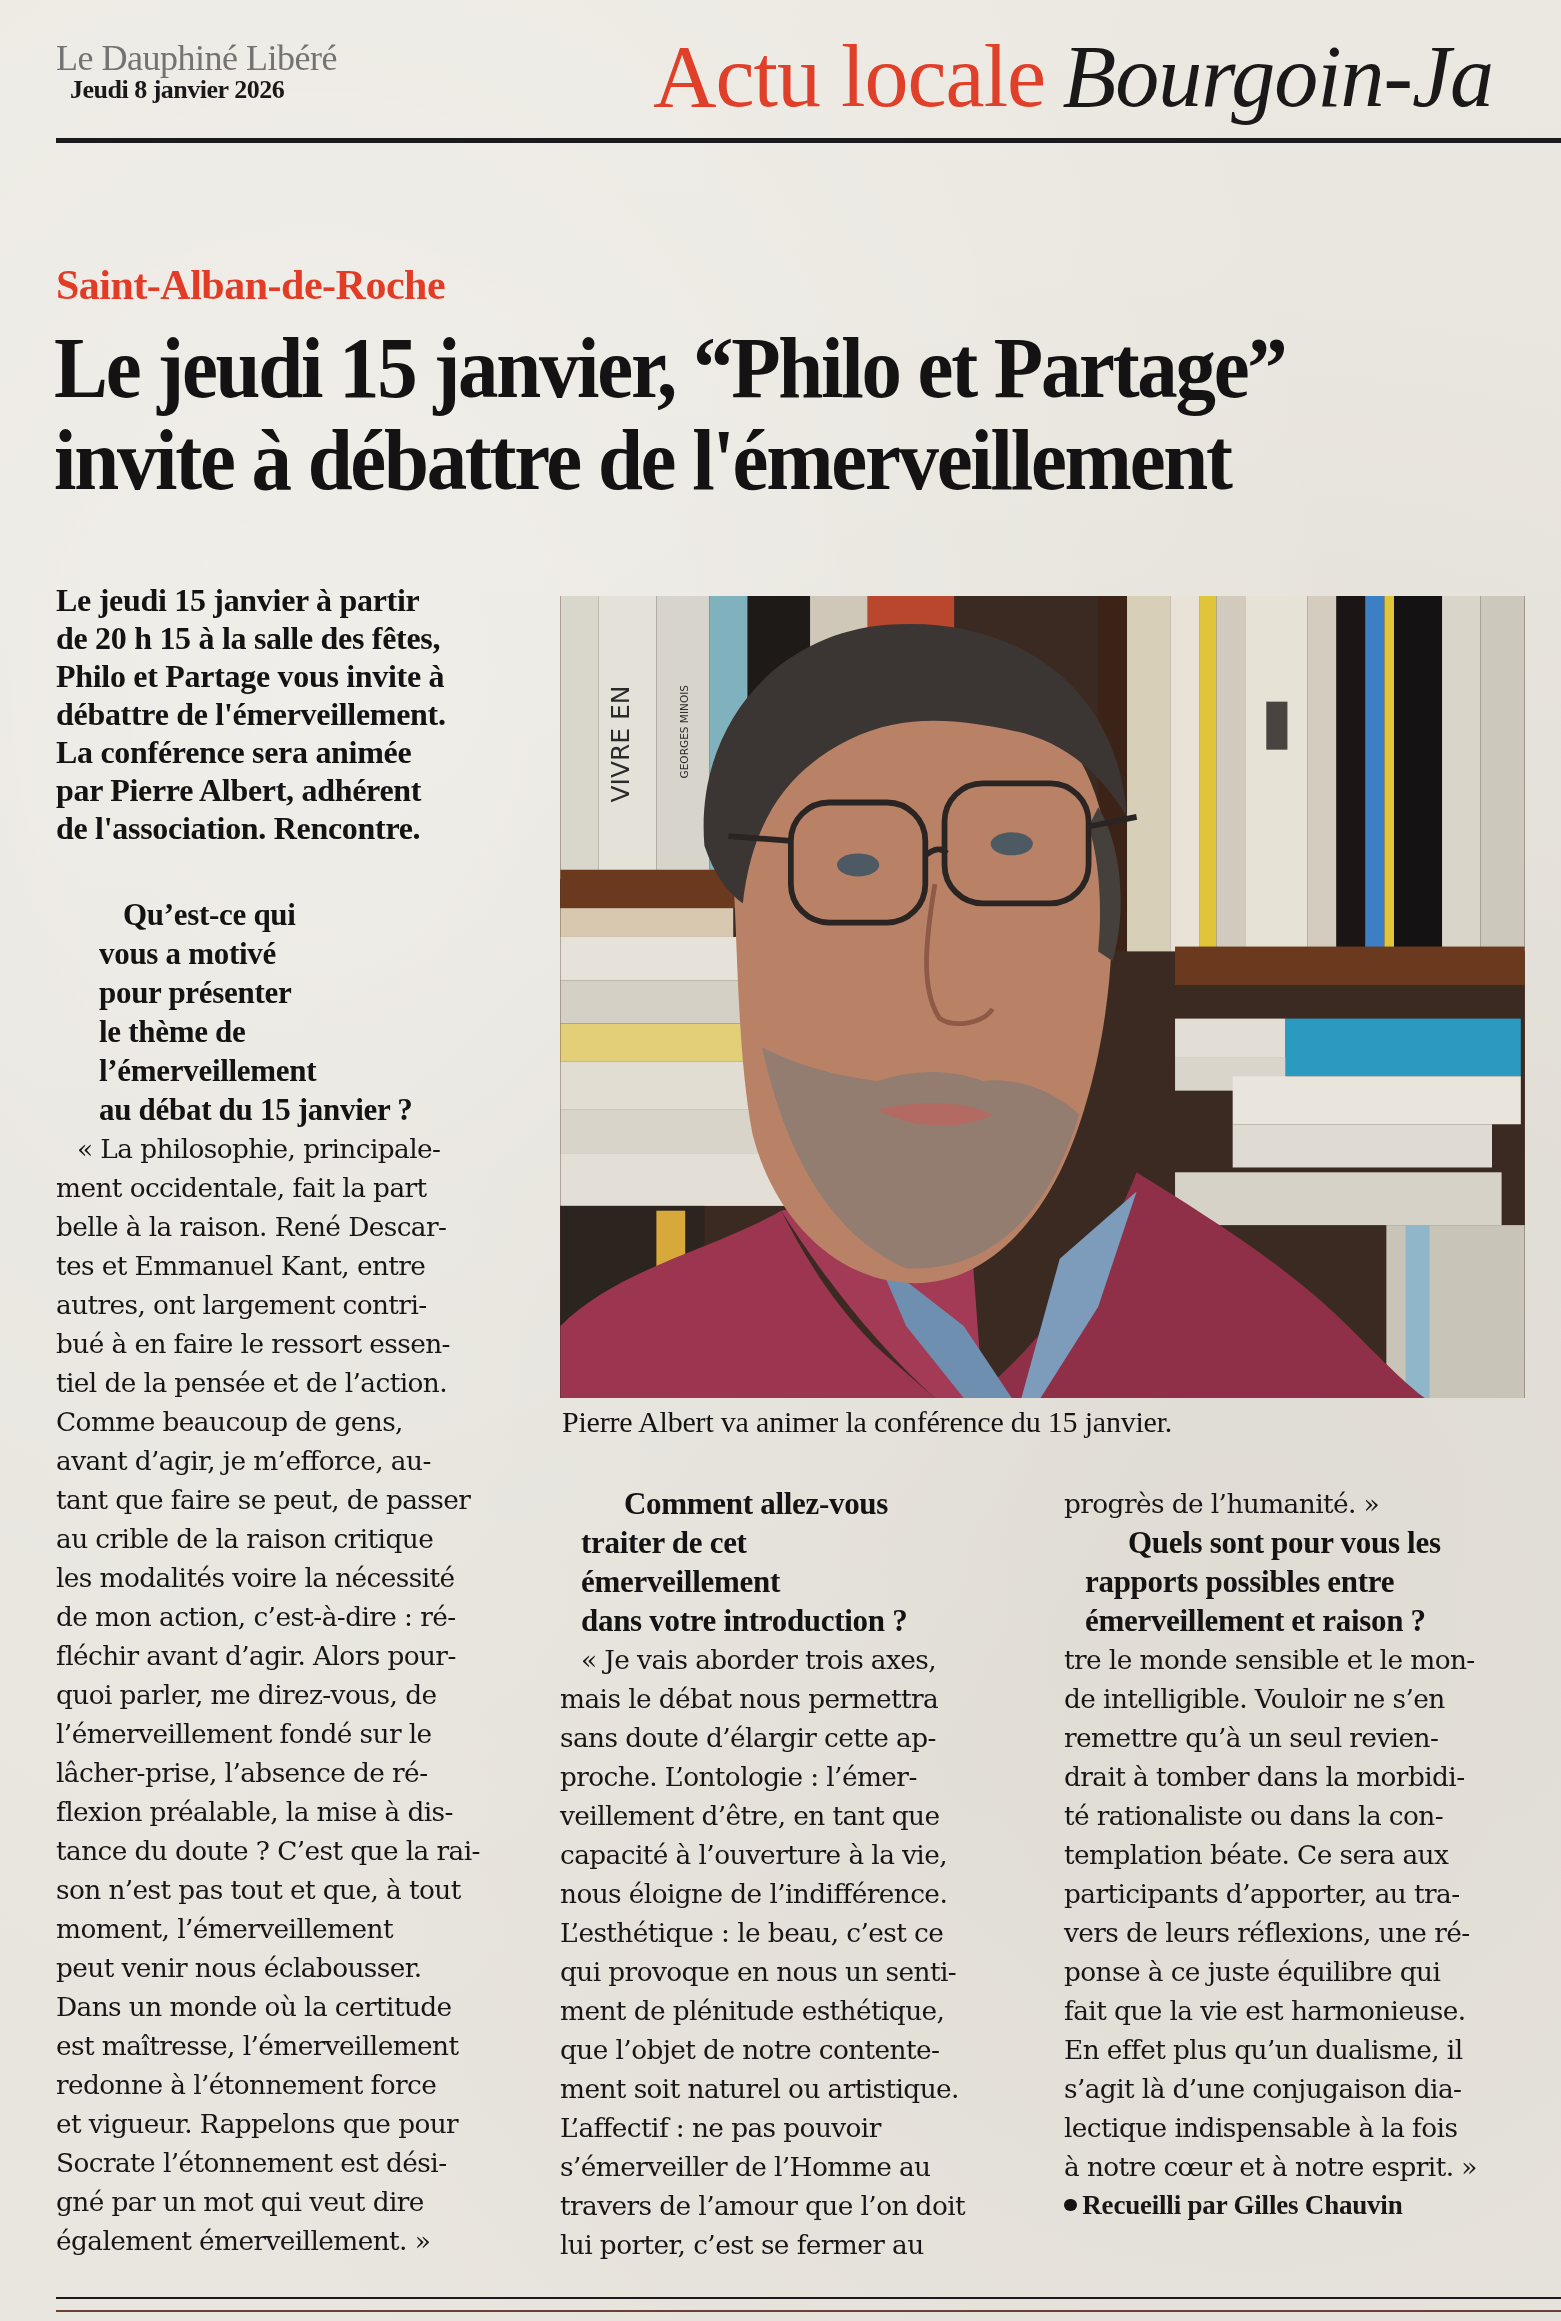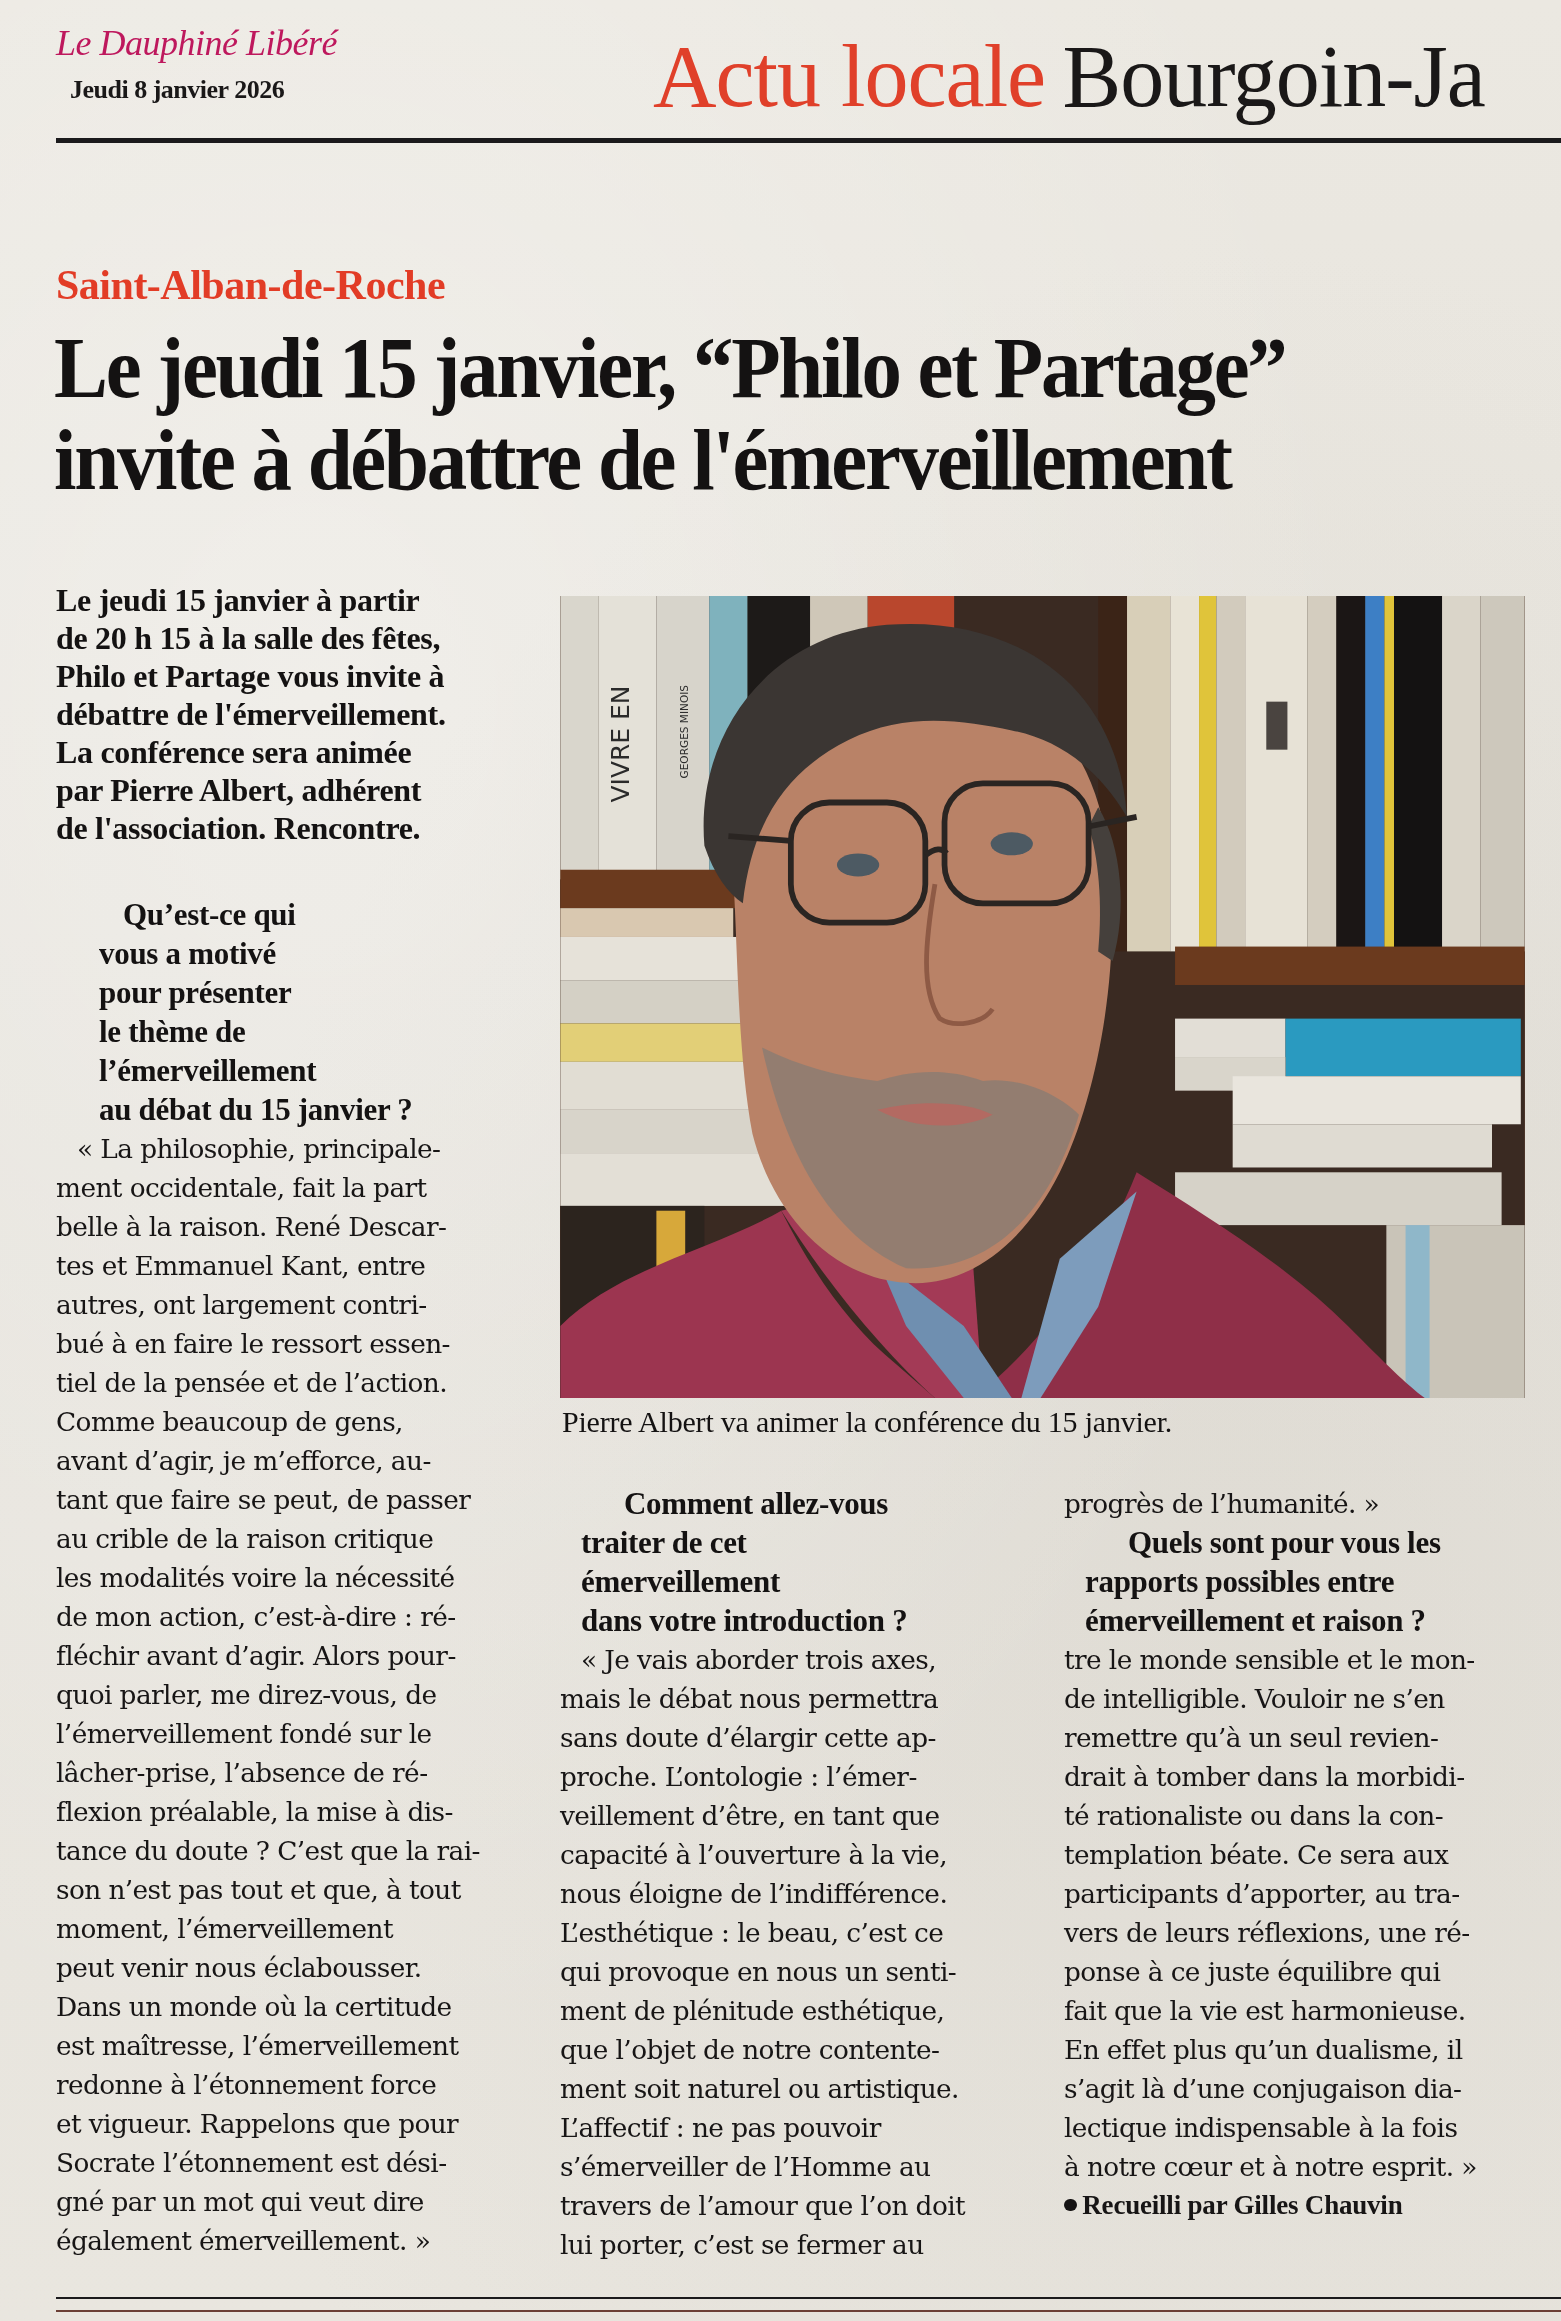--- a/index.html
+++ b/index.html
@@ -16,26 +16,25 @@
         radial-gradient(ellipse at 20% 30%, rgba(255,255,255,0.35), rgba(255,255,255,0) 60%),
         radial-gradient(ellipse at 80% 70%, rgba(200,195,185,0.25), rgba(200,195,185,0) 60%),
         linear-gradient(180deg, #ebe8e1 0%, #e6e3dc 50%, #e9e6df 100%);
       color: #151313;
       font-family: "DejaVu Serif", serif;
     }
     .abs { position: absolute; }
 
     
     .masthead-paper {
-      left: 56px; top: 22px;
-      font-family: "Liberation Serif", serif;
-      font-style: italic;
+      left: 56px; top: 37px;
+      font-family: "Liberation Serif", serif;
       font-size: 36px;
       letter-spacing: -0.5px;
-      color: #be185d;
+      color: #737373;
       white-space: nowrap;
     }
     .masthead-date {
       left: 56px; top: 75px;
       font-family: "Liberation Serif", serif;
       font-weight: bold;
       font-size: 26px;
       letter-spacing: -0.5px;
       color: #1a1818;
       white-space: nowrap;
@@ -49,20 +48,21 @@
       line-height: 96px;
       letter-spacing: -1px;
     }
     .masthead-section .section-red {
       color: #e0402a;
       font-weight: normal;
     }
     .masthead-section .section-city {
       color: #1a1818;
       margin-left: 17.3px;
+      font-style: italic;
     }
     .rule-top {
       left: 56px; top: 138px;
       width: 1505px; height: 4.8px;
       background: #1b1a1c;
     }
 
     
     .kicker {
       left: 56px; top: 261px;

